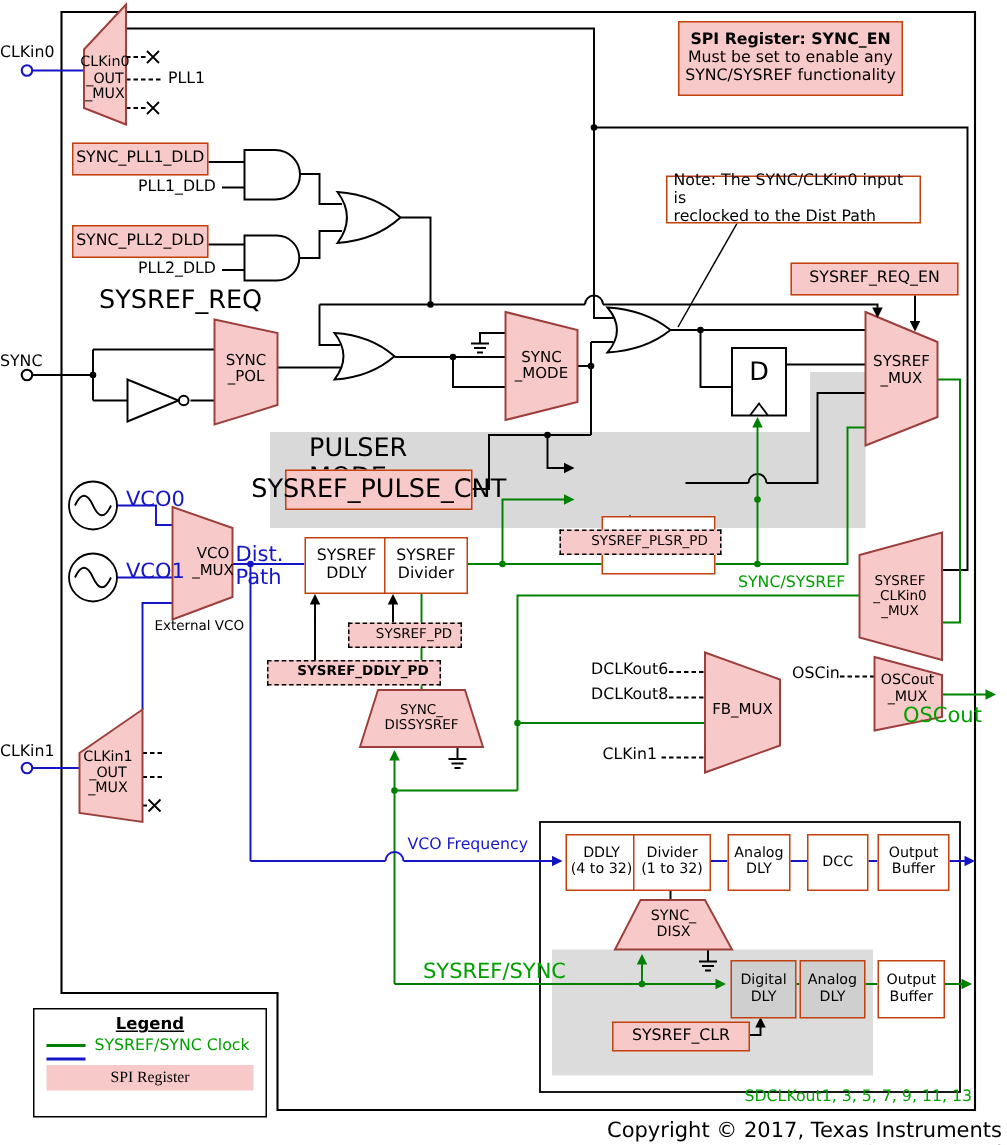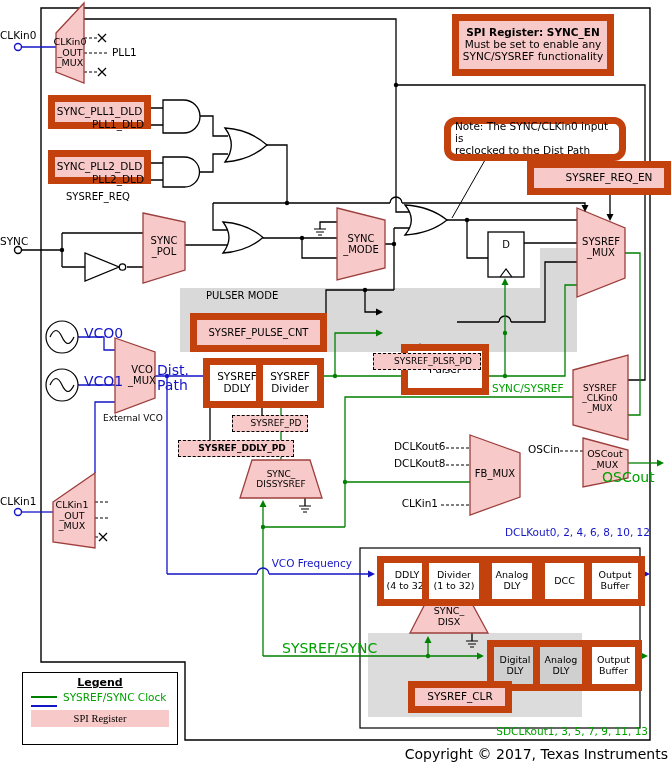--- a/index.html
+++ b/index.html
@@ -1,33 +1,33 @@
 <!DOCTYPE html>
 <html><head>
 <meta charset="utf-8">
 <style>
   html,body{margin:0;padding:0;background:#fff;}
   #stage{position:relative;width:671px;height:763px;background:#fff;overflow:hidden;
          font-family:"DejaVu Sans","Liberation Sans",sans-serif;color:#000;}
   #stage svg{position:absolute;left:0;top:0;}
   .lbl{position:absolute;font-size:10.5px;line-height:1.1;white-space:pre-line;}
   .rt{text-align:right;}
-  .box{position:absolute;border:7px solid #c2410c;background:#fff;display:flex;align-items:center;
+  .box{position:absolute;border:1px solid #c2410c;background:#fff;display:flex;align-items:center;
        justify-content:center;text-align:center;font-size:10.5px;line-height:1.12;white-space:pre-line;}
   .pink{background:#f8c9c9;}
   .dashedbox{border:1px dashed #000;font-size:9px;padding-left:12px;}
   .graybox{background:#cfcfcf;}
   .muxtxt{position:absolute;display:flex;align-items:center;justify-content:center;text-align:center;
           font-size:10px;line-height:1.12;white-space:pre-line;background:transparent;}
   .blue{color:#1515c8;}
   .green{color:#00a000;}
   .b10{font-size:14px;}
   .b95{font-size:9.5px;}
   .b9{font-size:9px;}
-  .b11{font-size:10px;}
+  .b11{font-size:17px;}
   #legend{position:absolute;left:22px;top:672px;width:154px;height:71px;border:1px solid #000;
           background:#fff;font-size:10.5px;}
   #legend .ttl{text-align:center;font-weight:bold;text-decoration:underline;font-size:11px;margin-top:3px;}
   .legrow{display:flex;align-items:center;margin:2px 0 0 8px;}
   .legline{display:inline-block;width:26px;height:0;border-top:2px solid;margin-right:6px;}
   #legpink{margin:3px 8px 0 8px;height:17px;background:#f8c9c9;display:flex;align-items:center;justify-content:center;font-family:Liberation Serif, serif;}
 </style>
 </head>
 <body>
 
@@ -212,23 +212,23 @@
 <div class="lbl rt" style="left:84px;top:119px;width:60px;">PLL1_DLD</div>
 <div class="box pink" style="left:48px;top:150px;width:89px;height:20px;">SYNC_PLL2_DLD</div>
 <div class="lbl rt" style="left:84px;top:174px;width:60px;">PLL2_DLD</div>
 <div class="lbl b11" style="left:66px;top:191px;width:95px;">SYSREF_REQ</div>
 
 <div class="box pink" style="left:452px;top:14px;width:148px;height:48px;flex-direction:column;">
   <div style="font-weight:bold;">SPI Register: SYNC_EN</div>
   <div>Must be set to enable any
 SYNC/SYSREF functionality</div>
 </div>
-<div class="box" style="left:444px;top:117px;width:164px;height:30px;justify-content:flex-start;text-align:left;padding-left:4px;border-radius:12px;">Note: The SYNC/CLKin0 input is
+<div class="box" style="left:444px;top:117px;width:164px;height:30px;justify-content:flex-start;text-align:left;padding-left:4px;">Note: The SYNC/CLKin0 input is
 reclocked to the Dist Path</div>
-<div class="box pink" style="left:527px;top:161px;width:110px;height:20px;padding-left:20px;">SYSREF_REQ_EN</div>
+<div class="box pink" style="left:527px;top:175px;width:110px;height:20px;">SYSREF_REQ_EN</div>
 
 <div class="muxtxt b95" style="left:54px;top:29px;width:32px;height:48px;">CLKin0
 _OUT
 _MUX</div>
 <div class="muxtxt" style="left:142px;top:226px;width:44px;height:40px;">SYNC
 _POL</div>
 <div class="muxtxt" style="left:336px;top:226px;width:50px;height:36px;">SYNC
 _MODE</div>
 <div class="muxtxt" style="left:576px;top:230px;width:50px;height:34px;">SYSREF
 _MUX</div>
@@ -265,21 +265,20 @@
 Divider</div>
 <div class="box pink dashedbox" style="left:232px;top:415px;width:62px;height:15px;">SYSREF_PD</div>
 <div class="box pink dashedbox" style="left:178px;top:440px;width:102px;height:15px;font-weight:bold;">SYSREF_DDLY_PD</div>
 
 <div class="lbl green" style="left:492px;top:383px;width:80px;">SYNC/SYSREF</div>
 <div class="lbl rt" style="left:394px;top:441px;width:48px;">DCLKout6</div>
 <div class="lbl rt" style="left:394px;top:458px;width:48px;">DCLKout8</div>
 <div class="lbl rt" style="left:394px;top:498px;width:44px;">CLKin1</div>
 <div class="lbl" style="left:528px;top:444px;width:36px;">OSCin</div>
 <div class="lbl green b10" style="left:602px;top:470px;width:46px;">OSCout</div>
-<div class="lbl blue rt" style="left:470px;top:527px;width:180px;">DCLKout0, 2, 4, 6, 8, 10, 12</div>
 
 <div class="lbl blue rt" style="left:264px;top:558px;width:88px;">VCO Frequency</div>
 <div class="lbl green b10" style="left:282px;top:641px;width:78px;">SYSREF/SYNC</div>
 
 <div class="box b95" style="left:377px;top:556px;width:46px;height:36px;">DDLY
 (4 to 32)</div>
 <div class="box b95" style="left:422px;top:556px;width:50px;height:36px;">Divider
 (1 to 32)</div>
 <div class="box b95" style="left:485px;top:556px;width:40px;height:36px;">Analog
 DLY</div>

